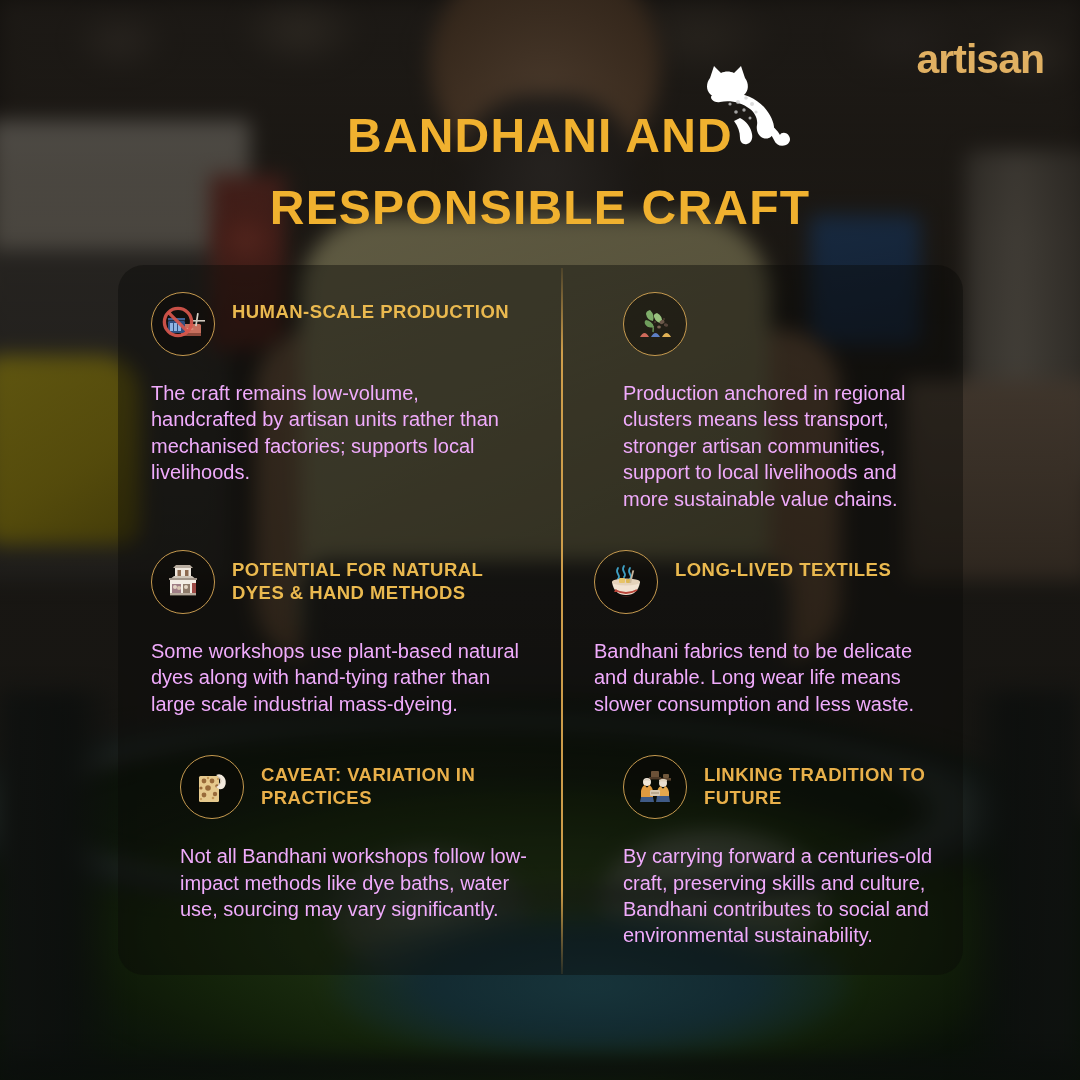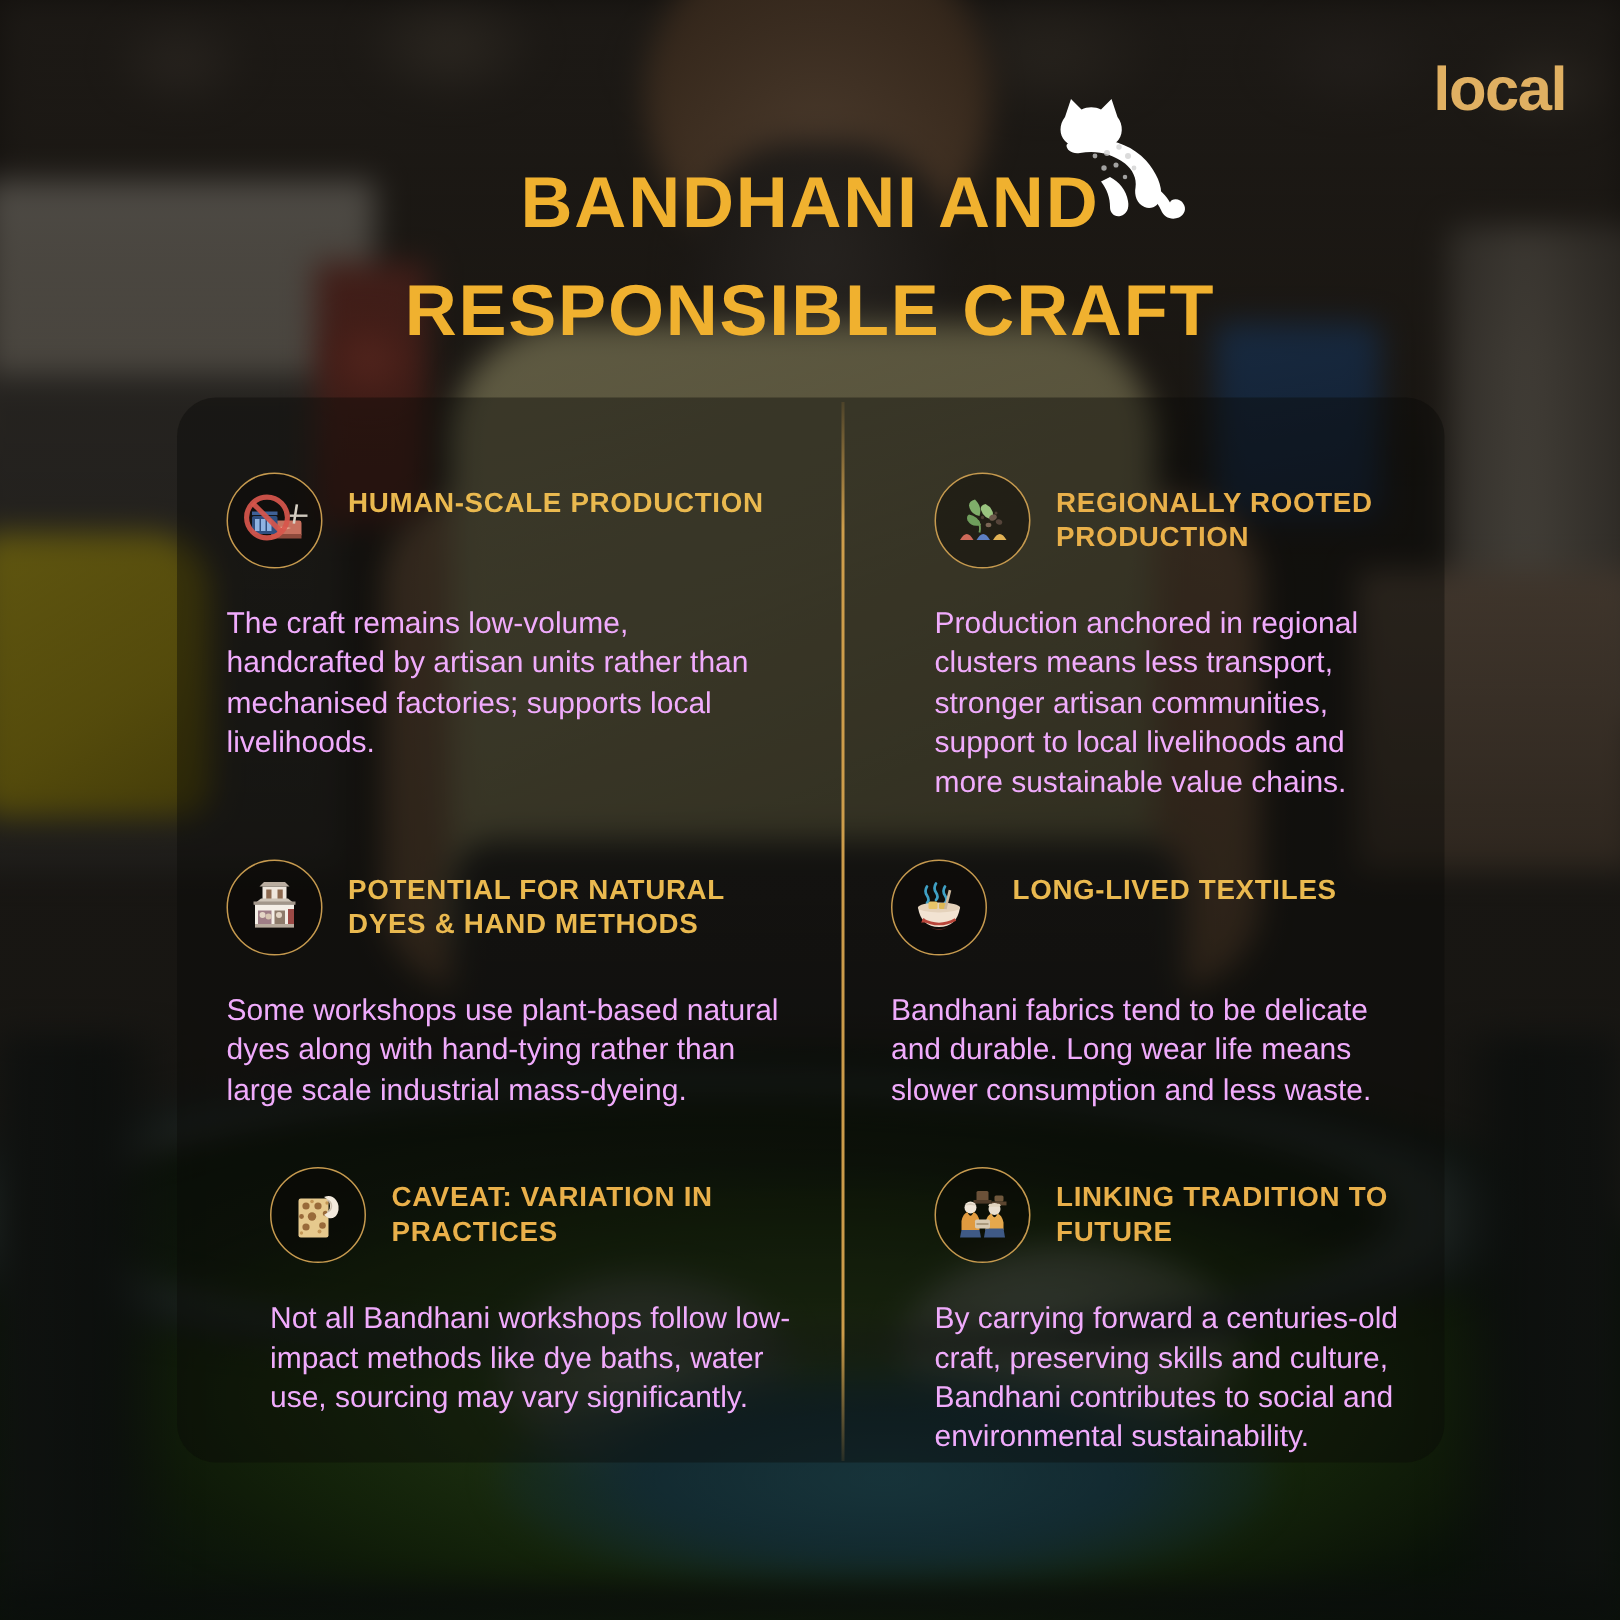--- a/index.html
+++ b/index.html
@@ -195,21 +195,21 @@
   }
   #panel-divider {
     position:absolute;
     left:561px; top:268px; width:2px; height:706px;
     background: linear-gradient(180deg, rgba(196,142,58,.15) 0%, rgba(214,163,77,.95) 12%, rgba(214,163,77,.95) 88%, rgba(196,142,58,.12) 100%);
     z-index:5;
   }
 
   #grid {
     position:absolute;
-    left:118px; top:277px; width:845px; height:522px;
+    left:118px; top:254px; width:845px; height:522px;
     display:grid;
     grid-template-columns: 443px 402px;
     grid-template-rows: repeat(3, 1fr);
     z-index:5;
   }
   .cell { position:relative; padding:38px 34px 0 33px; }
   .cell.right { padding-left:62px; padding-right:16px; }
 
   .cell-head { display:flex; align-items:flex-start; gap:17px; }
 
@@ -267,21 +267,21 @@
   <div class="bg-l bg-cloth-b"></div>
   <div class="bg-l bg-vat-blue"></div>
   <div class="bg-l bg-vat-rim"></div>
   <div class="bg-l bg-side-dark-l"></div>
   <div class="bg-l bg-side-dark-r"></div>
   <div class="bg-l bg-floorstrip"></div>
 </div>
 <div id="bg-veil"></div>
 
 <div id="logo">
-  <span>local</span>
+  <span>artisan</span>
 </div>
 
 <div id="title-block">
   <div class="line">BANDHANI AND</div>
   <div class="line">RESPONSIBLE CRAFT</div>
 </div>
 
 <svg id="cat-motif" viewBox="0 0 110 96">
   <g fill="#ffffff">
     <path d="M22 26 l4-12 7 7 c4-2 9-2 13 0 l7-7 4 12 c4 5 4 13 -1 17 -5 4 -13 5 -19 3 -6 2 -11 0 -15 -4 -4 -4 -4 -11 0 -16 z"></path>
@@ -342,21 +342,20 @@
           <ellipse cx="31" cy="22" rx="2.6" ry="2" fill="#6b584a" transform="rotate(-25 31 22)"></ellipse>
           <ellipse cx="35" cy="25" rx="2.2" ry="1.7" fill="#55443a" transform="rotate(20 35 25)"></ellipse>
           <ellipse cx="28" cy="27" rx="1.9" ry="1.5" fill="#7a6555"></ellipse>
           <circle cx="24" cy="22" r="1.1" fill="#4e3f33"></circle>
           <circle cx="33" cy="19" r="1" fill="#4e3f33"></circle>
           <path d="M9 37 q4.5 -8 9 0z" fill="#cf6a5a"></path>
           <path d="M20 37 q4.5 -8 9 0z" fill="#5d7fc4"></path>
           <path d="M31 37 q4.5 -8 9 0z" fill="#e2b255"></path>
         </svg>
       </span>
-      <div class="cell-title">REGIONALLY ROOTED PRODUCTION</div>
     </div>
     <div class="cell-body">Production anchored in regional clusters means less transport, stronger artisan communities, support to local livelihoods and more sustainable value chains.</div>
   </div>
 
   <div class="cell left">
     <div class="cell-head">
       <span class="icon-ring">
         <svg width="48" height="48" viewBox="0 0 48 48">
           <rect x="16" y="10" width="16" height="11" fill="#efe7dd"></rect>
           <rect x="18.5" y="12" width="3.5" height="7" fill="#8d6a50"></rect>

